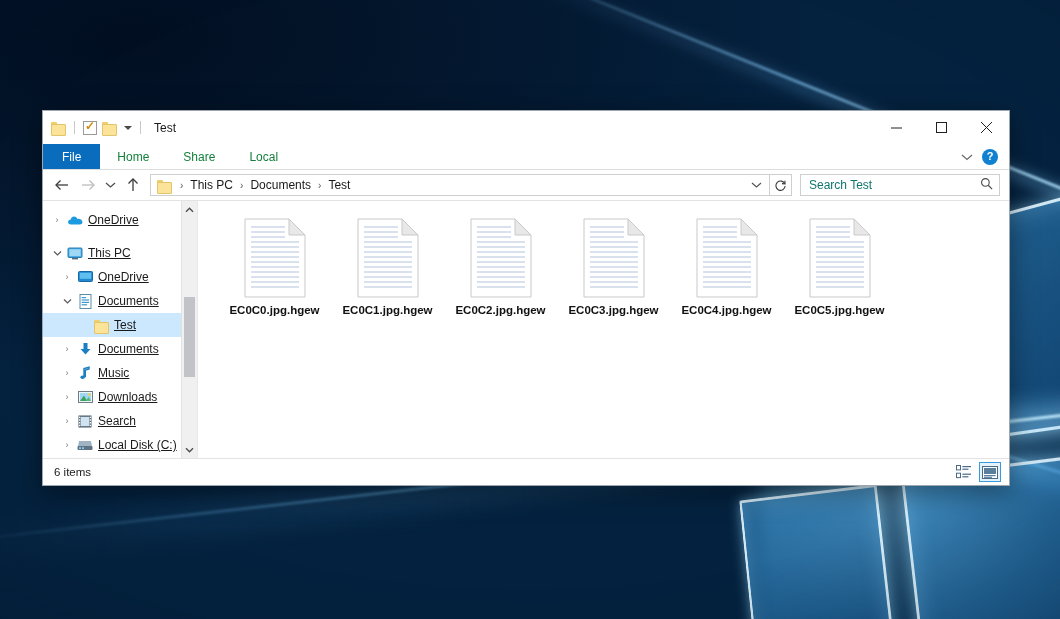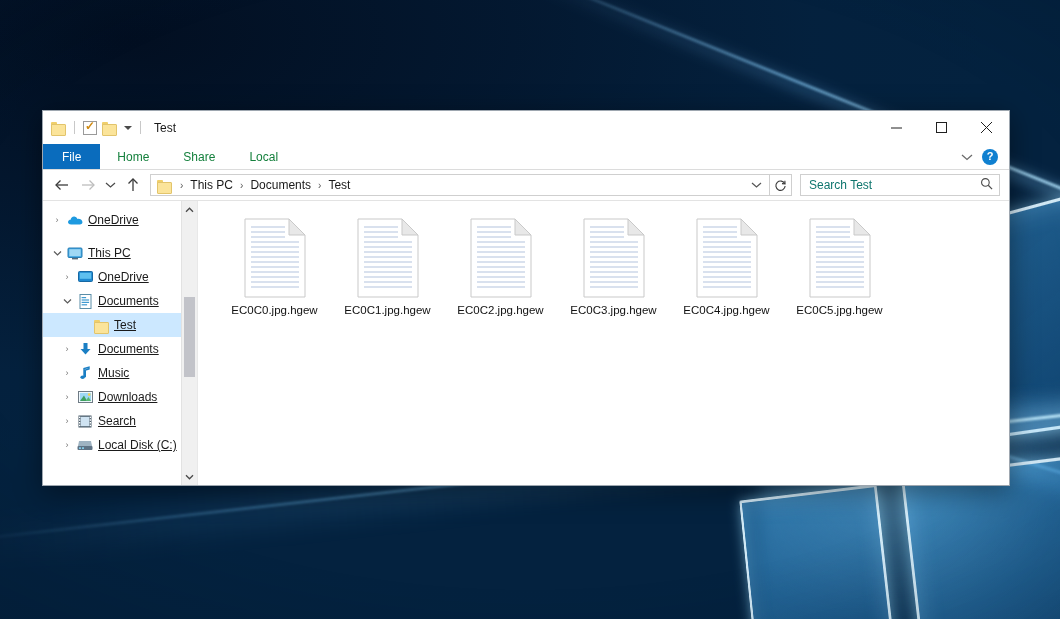--- a/index.html
+++ b/index.html
@@ -213,21 +213,21 @@
     color: #5a5a5a; font-size: 8px; background: #f0f0f0;
   }
   #sb-arrow-up { position: absolute; top: 0; left: 0; right: 0; }
   #sb-arrow-down { position: absolute; bottom: 0; left: 0; right: 0; }
   #sb-thumb {
     position: absolute; left: 2px; right: 2px; top: 96px; height: 80px;
     background: #c2c3c9;
   }
 
   
-  #content { flex: 1 1 auto; background: #fff; position: relative; overflow: hidden; }
+  #content { flex: 1 1 auto; background: #fff; position: relative; overflow: hidden; font-weight: bold; }
   #filegrid {
     display: flex; flex-wrap: wrap; padding: 12px 0 0 20px; gap: 0;
   }
   .file-cell {
     width: 113px; height: 120px; display: flex; flex-direction: column;
     align-items: center; padding-top: 5px;
   }
   .doc-icon { width: 64px; height: 80px; position: relative; }
   .file-name {
     margin-top: 6px; font-size: 11.5px; color: #111; white-space: nowrap;
@@ -674,15 +674,38 @@
                 </g>
               </svg>
             </span>
             <span class="file-name">EC0C5.jpg.hgew</span>
           </div>
 
         </div>
       </div>
     </div>
 
+    <div id="statusbar">
+      <span id="status-text">6 items</span>
+      <div id="viewbtns">
+        <div class="viewbtn">
+          <svg width="16" height="14" viewBox="0 0 16 14">
+            <rect x="0.5" y="0.5" width="4" height="4.4" fill="none" stroke="#4a6a86" stroke-width="1"></rect>
+            <rect x="0.5" y="8.2" width="4" height="4.4" fill="none" stroke="#4a6a86" stroke-width="1"></rect>
+            <line x1="6.4" y1="1.6" x2="15" y2="1.6" stroke="#4a6a86" stroke-width="1.2"></line>
+            <line x1="6.4" y1="4.2" x2="12.4" y2="4.2" stroke="#4a6a86" stroke-width="1.2"></line>
+            <line x1="6.4" y1="9.2" x2="15" y2="9.2" stroke="#4a6a86" stroke-width="1.2"></line>
+            <line x1="6.4" y1="11.8" x2="12.4" y2="11.8" stroke="#4a6a86" stroke-width="1.2"></line>
+          </svg>
+        </div>
+        <div class="viewbtn active">
+          <svg width="16" height="13" viewBox="0 0 16 13">
+            <rect x="0.5" y="0.5" width="15" height="12" fill="#ffffff" stroke="#4a6a86" stroke-width="1"></rect>
+            <rect x="2" y="2" width="12" height="6" fill="#5a7f9c"></rect>
+            <line x1="2" y1="9.6" x2="13.6" y2="9.6" stroke="#5a7f9c" stroke-width="1.2"></line>
+            <line x1="2" y1="11.3" x2="10" y2="11.3" stroke="#5a7f9c" stroke-width="1.2"></line>
+          </svg>
+        </div>
+      </div>
+    </div>
 
   </div>
 </div>
 
 </body></html>

